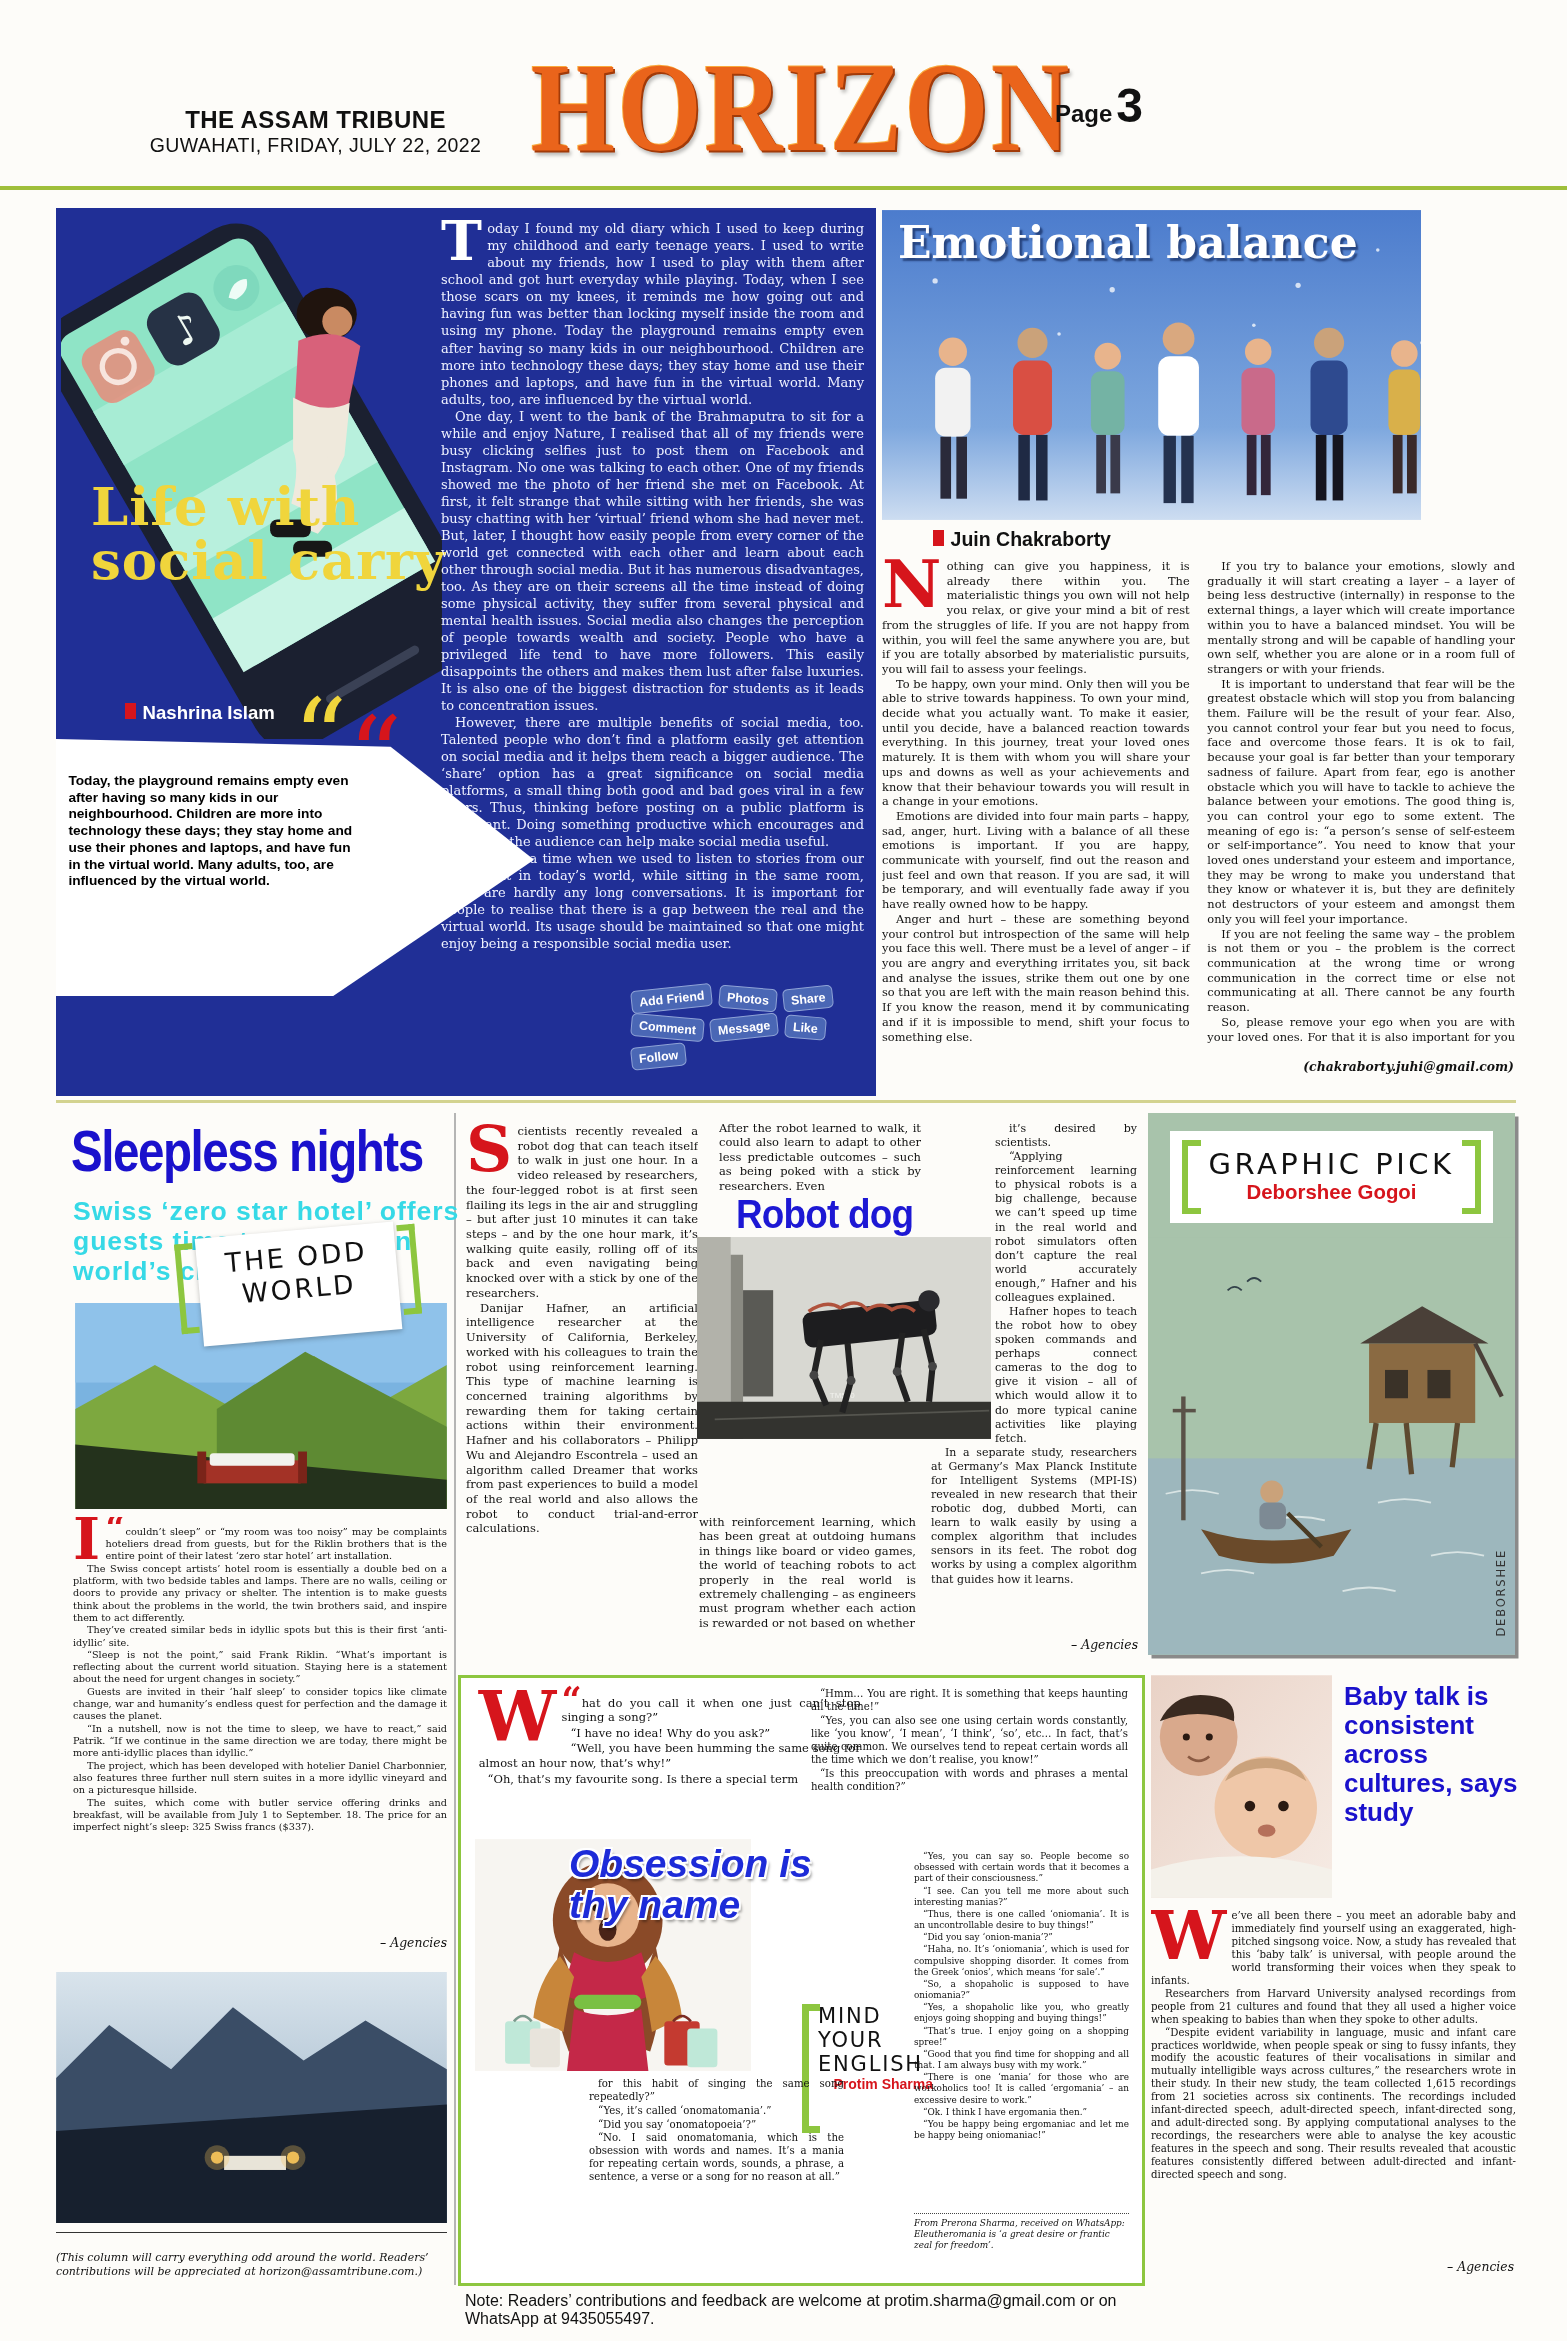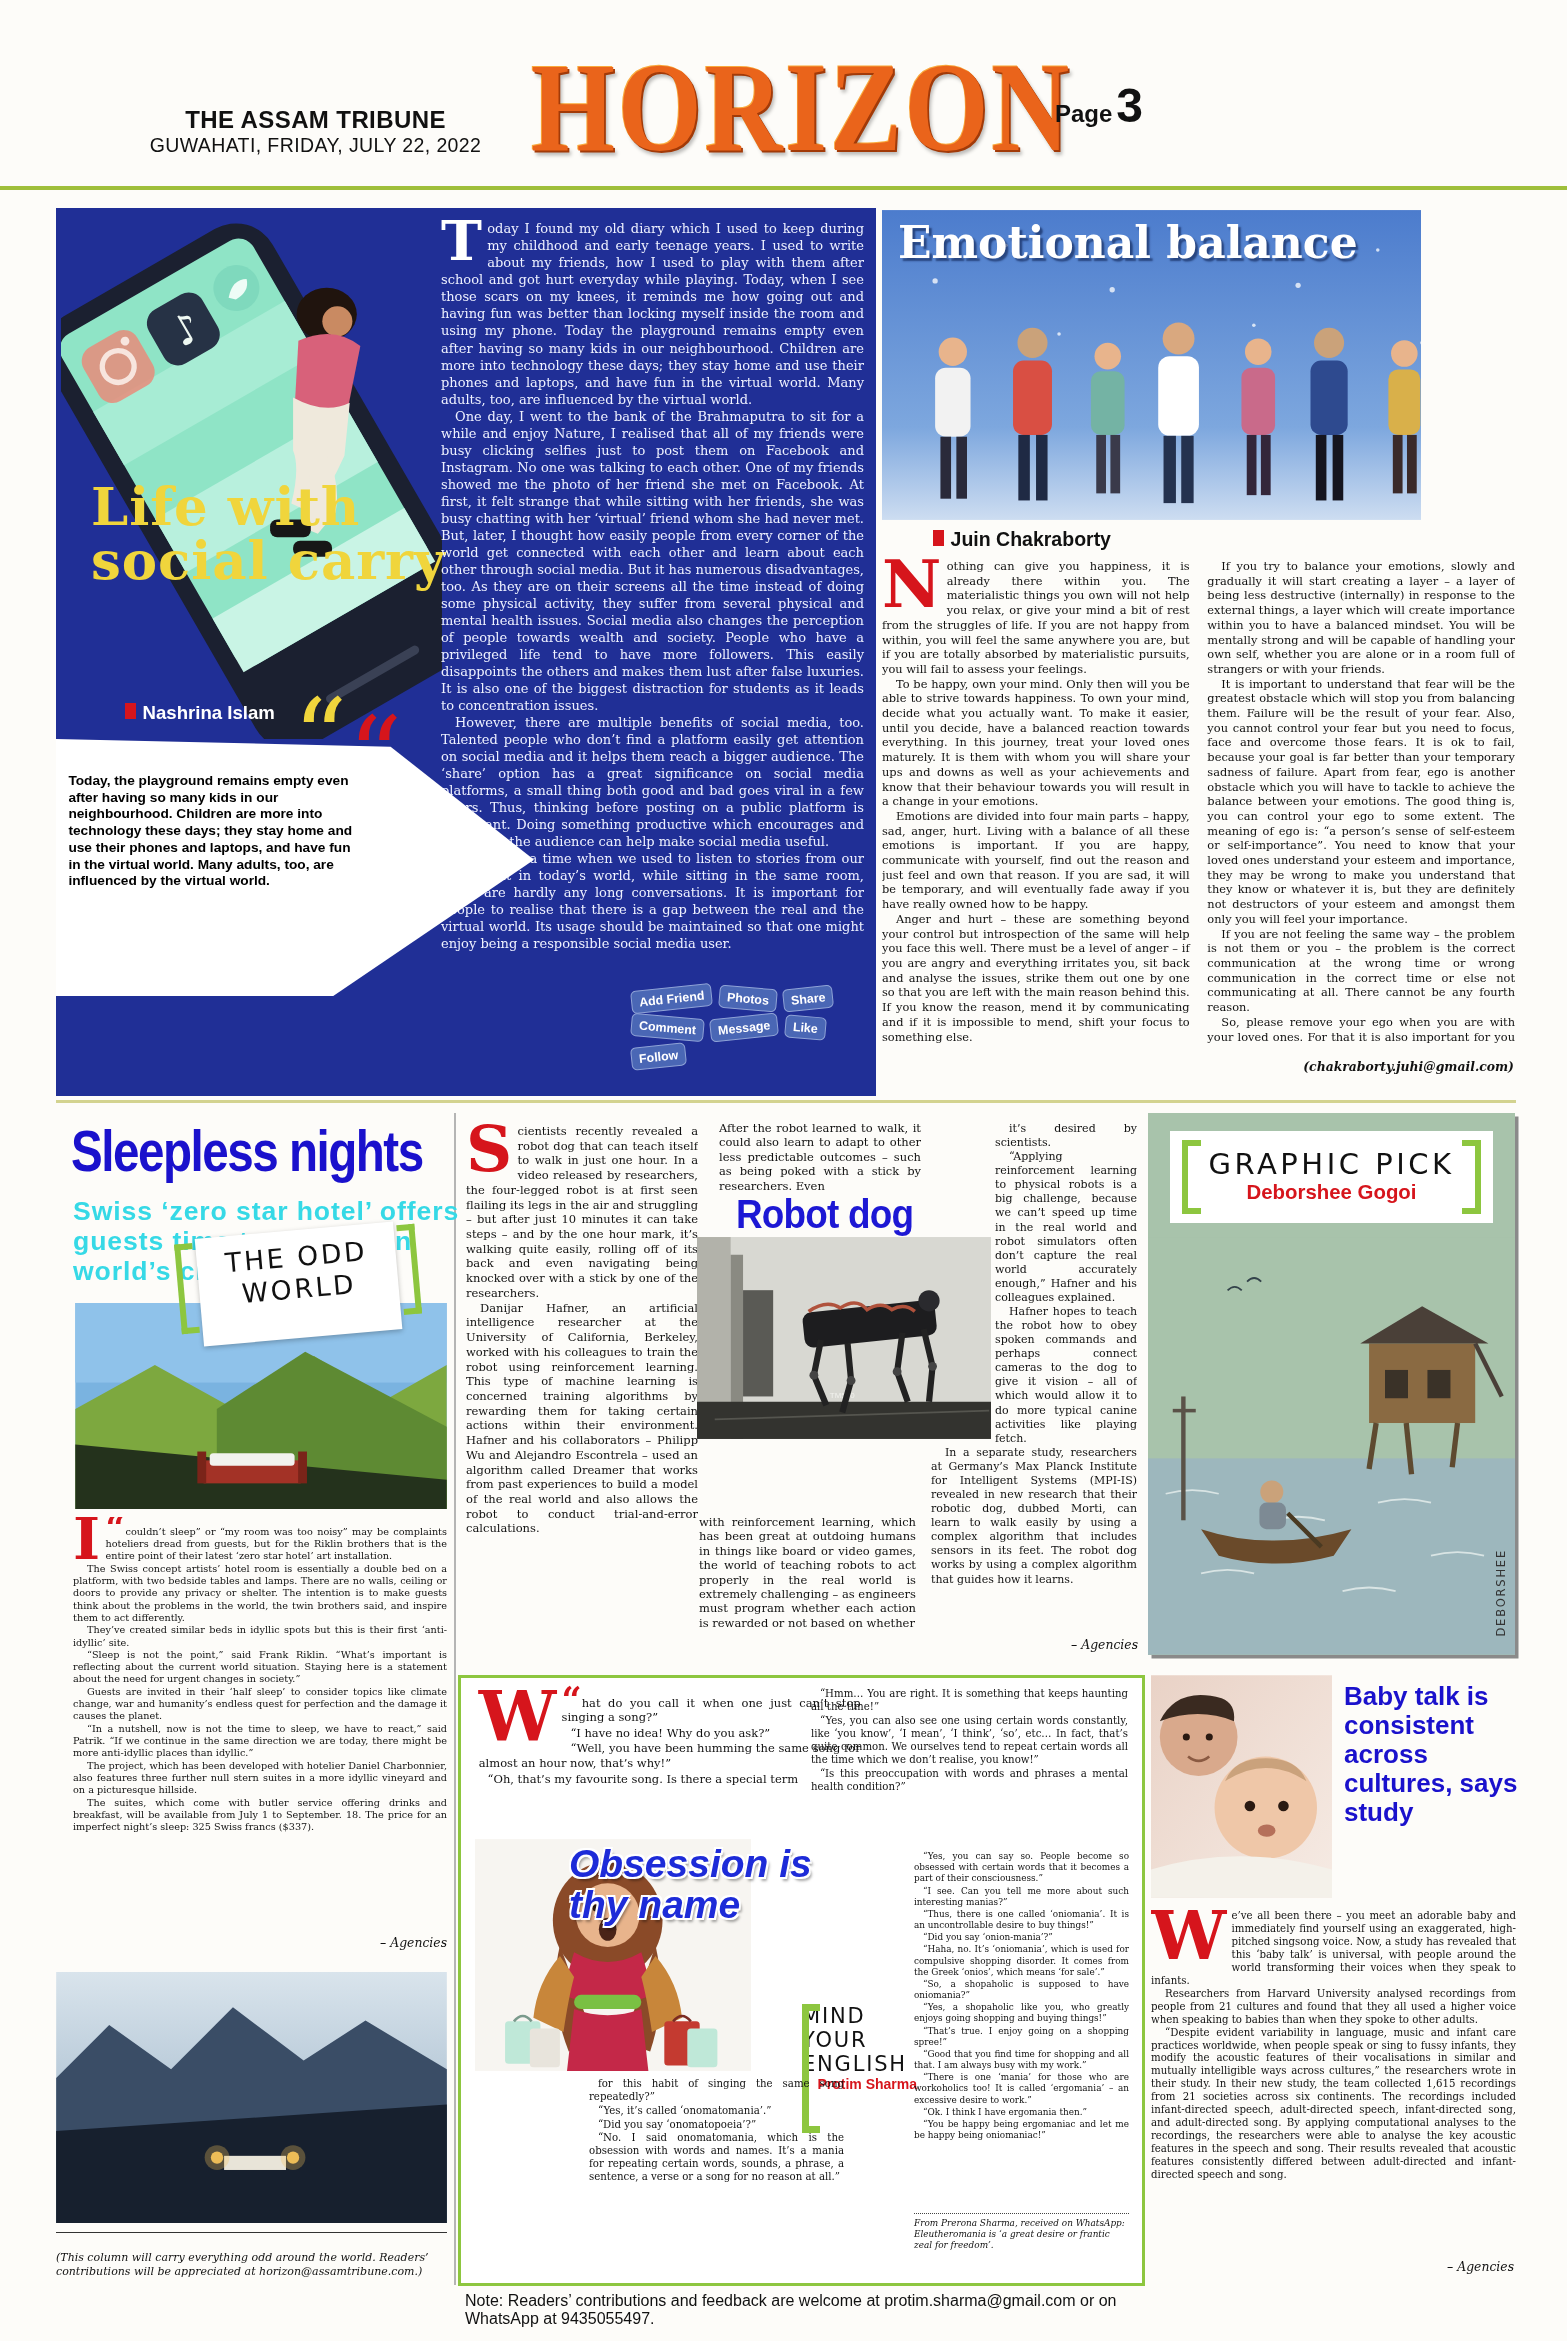--- a/index.html
+++ b/index.html
@@ -90,21 +90,21 @@
   .gp-sign{position:absolute;right:7px;bottom:106px;transform:rotate(-90deg);transform-origin:right bottom;
            font-family:"DejaVu Sans",sans-serif;font-size:11.5px;color:#333;letter-spacing:1.8px;}
   
   .ob-box{left:458px;top:1675px;width:681px;height:605px;background:#fff;border:3.5px solid #8dc63f;overflow:hidden;}
   .ob-col1{position:absolute;left:17.7px;top:10.6px;width:382px;height:152px;font-size:11.5px;line-height:1.28;}
   .ob-img{position:absolute;left:14px;top:161px;width:276px;height:232px;overflow:hidden;}
   .ob-head{position:absolute;left:108px;top:166px;width:310px;font-family:"Liberation Sans",sans-serif;
            font-weight:bold;font-style:italic;font-size:39px;line-height:1.05;color:#1d2bd8;
            text-shadow:-1.8px -1.8px 0 #fff,1.8px -1.8px 0 #fff,-1.8px 1.8px 0 #fff,1.8px 1.8px 0 #fff,2.7px 3.5px 2.7px rgba(0,0,0,.35);}
   .ob-cont{position:absolute;left:128px;top:400px;width:255px;height:191px;font-size:10.2px;line-height:1.27;overflow:hidden;}
-  .mind{position:absolute;left:341px;top:326px;width:115px;height:124px;background:#fff;}
+  .mind{position:absolute;left:341px;top:326px;width:115px;height:124px;background:#fff;padding-left:16px;}
   .mind .brk-big{position:absolute;left:0;top:0;width:10.6px;height:115px;border-left:7px solid #8dc63f;
                  border-top:7px solid #8dc63f;border-bottom:7px solid #8dc63f;}
   .mind-title{font-family:"DejaVu Sans",sans-serif;font-size:21px;letter-spacing:1.8px;line-height:1.15;}
   .mind-byline{color:#d6151c;font-family:"Liberation Sans",sans-serif;font-weight:bold;font-size:14px;text-align:right;}
   .ob-col2a{position:absolute;left:350px;top:8.9px;width:317px;height:158px;font-size:10.2px;line-height:1.28;overflow:hidden;}
   .ob-col2b{position:absolute;left:453px;top:173px;width:215px;height:356px;font-size:8.9px;line-height:1.26;overflow:hidden;}
   .ob-note{position:absolute;left:453px;top:535px;width:215px;font-size:8.9px;font-style:italic;line-height:1.25;
            border-top:1.8px dotted #444;padding-top:3.5px;background:#fff;}
   .ob-box p{margin:0 0 0.9px 0;text-indent:8.9px;}
   .bottom-note{left:465px;top:2292px;width:682px;font-size:16px;font-family:"Liberation Sans",sans-serif;}

